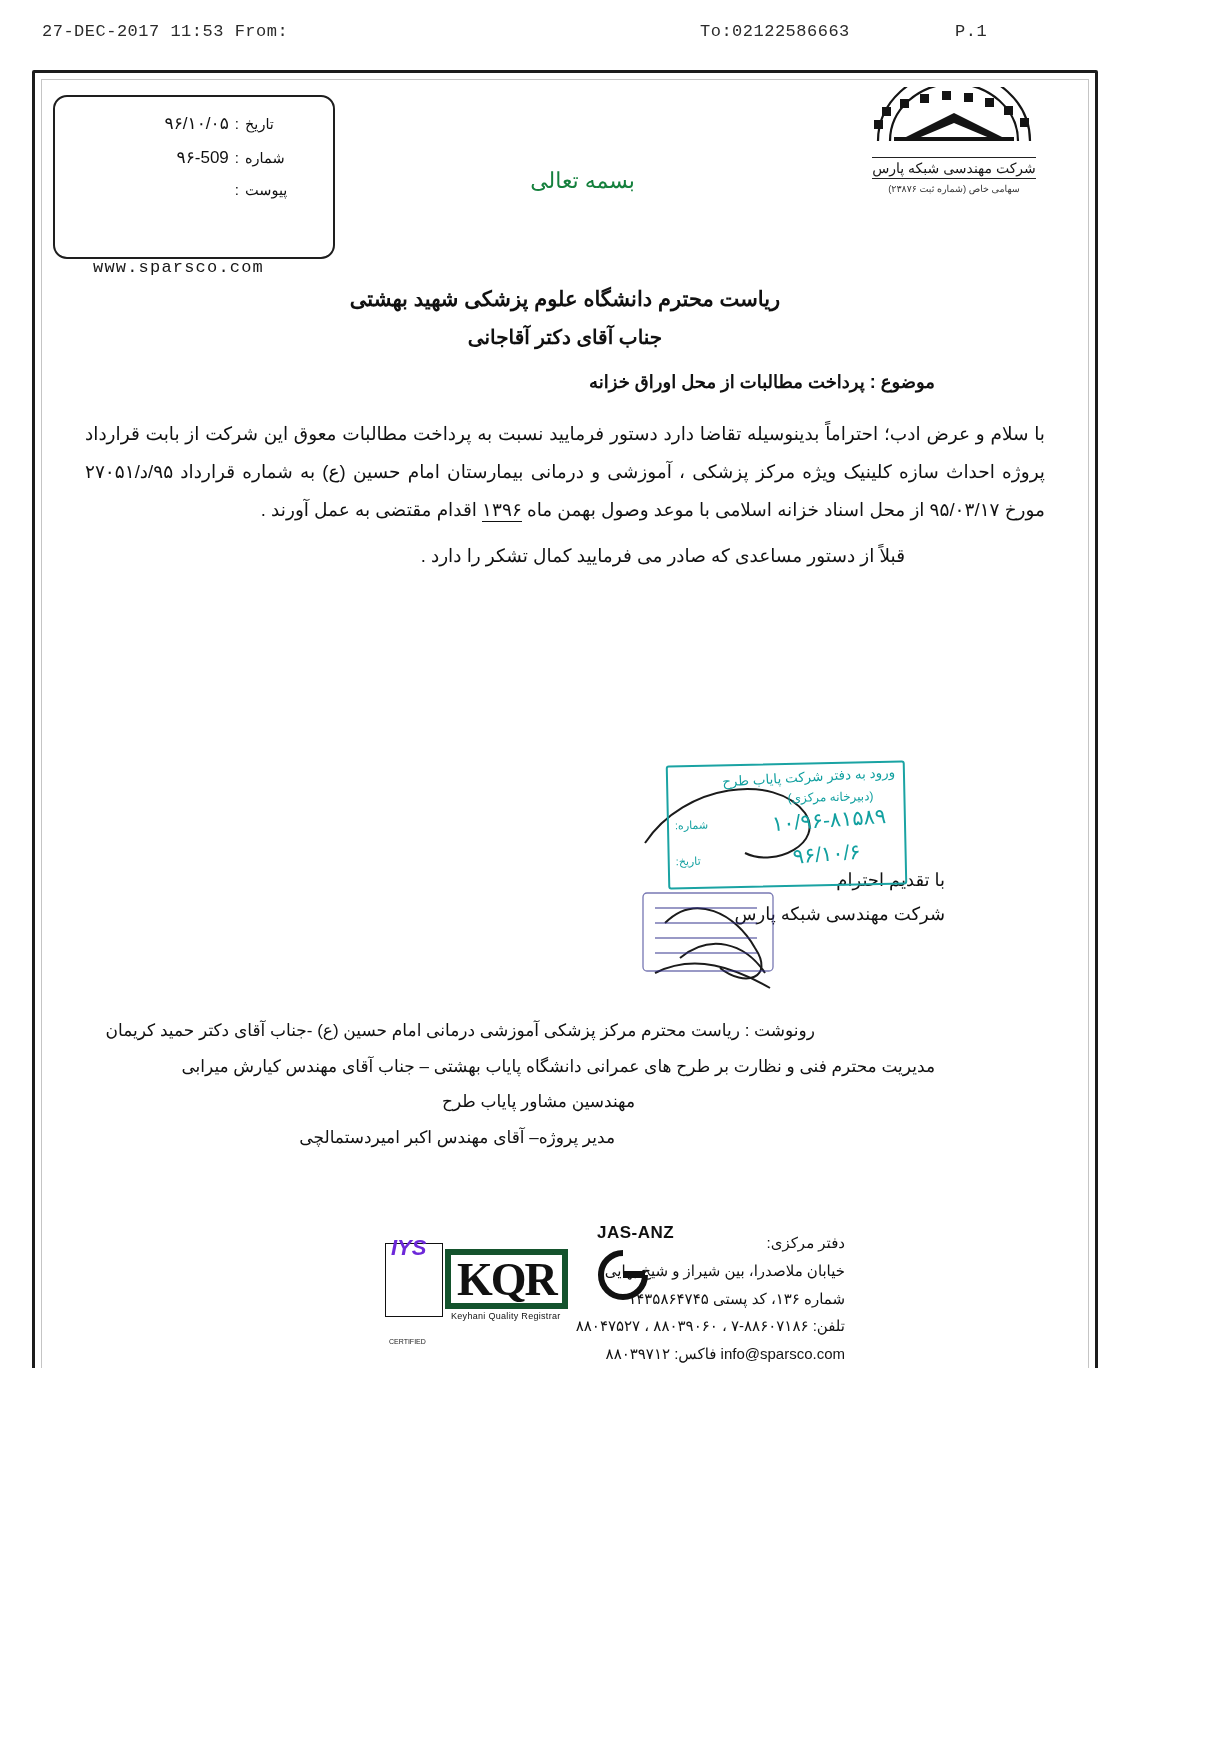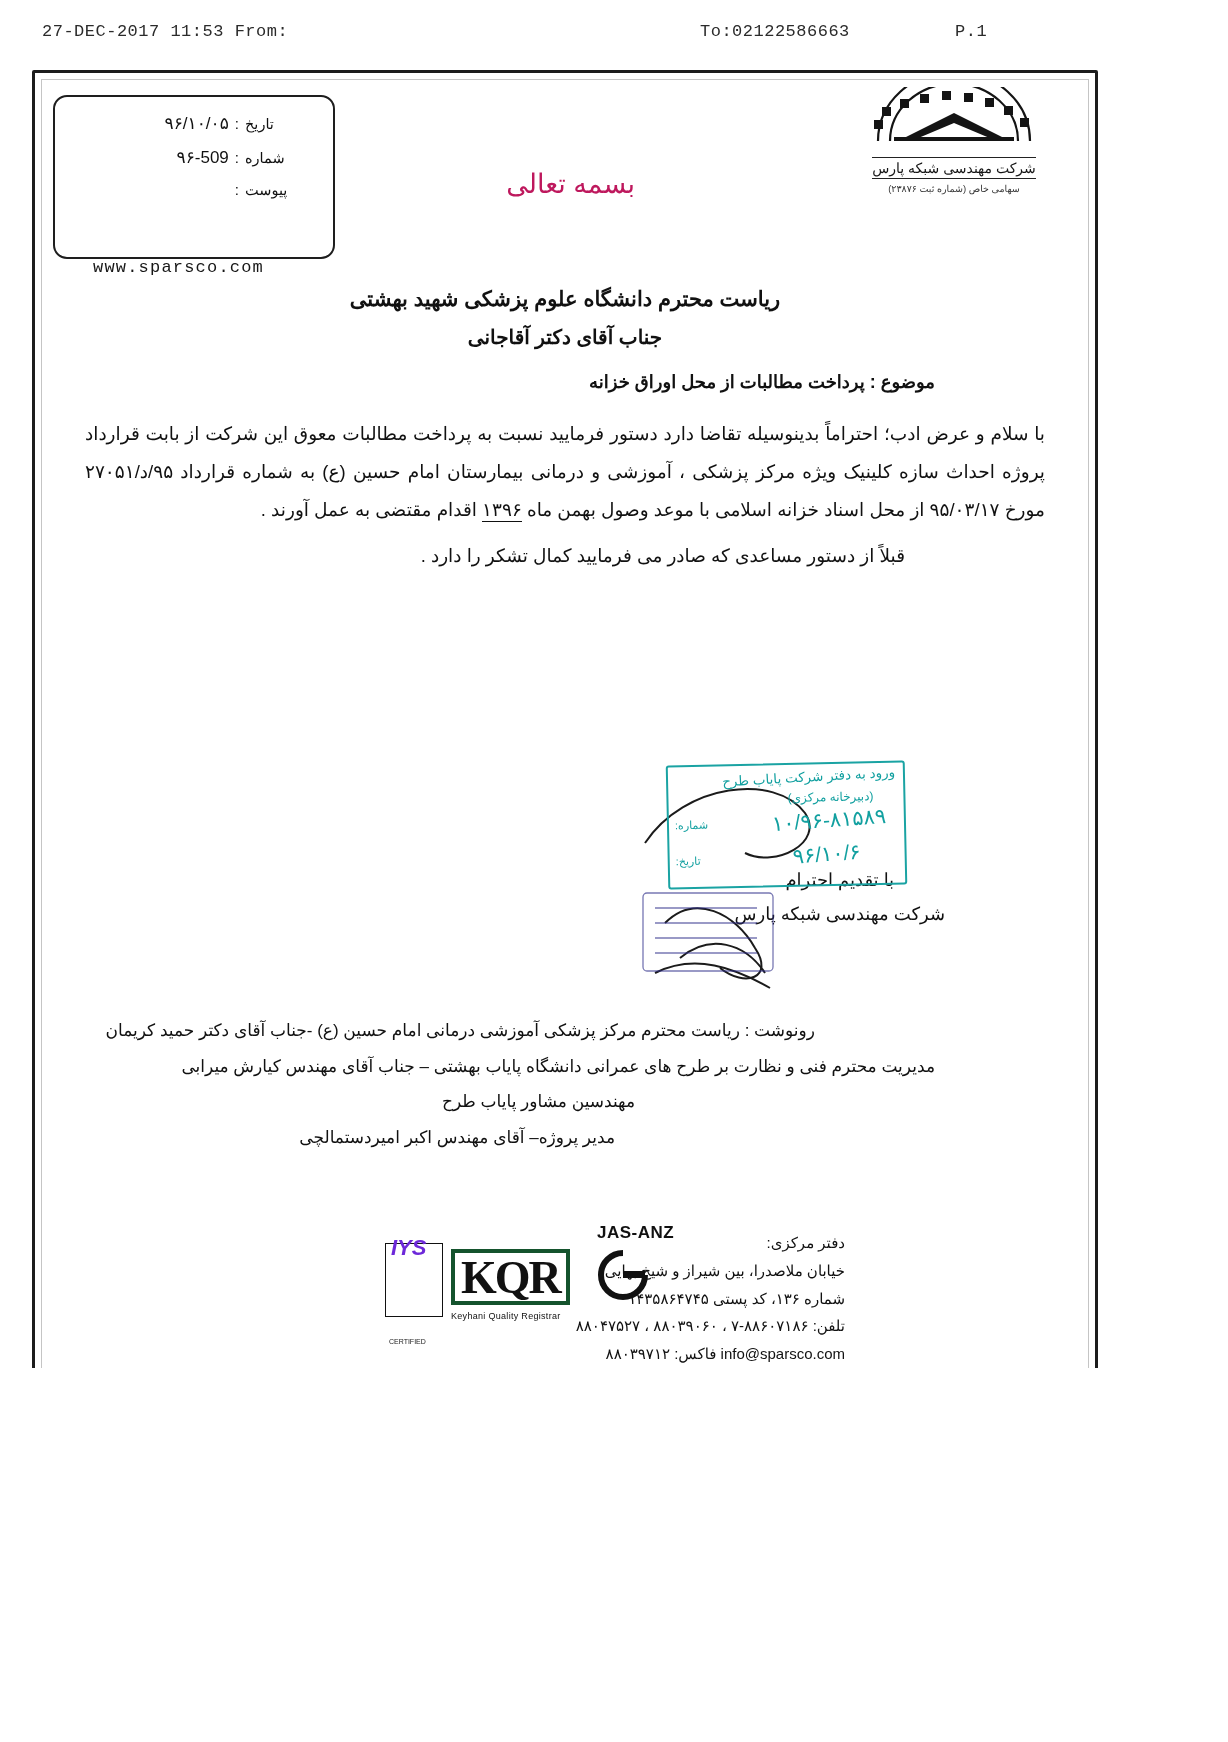--- a/index.html
+++ b/index.html
@@ -101,23 +101,23 @@
     letter-spacing: 1.2px;
     color: #161616;
     direction: ltr;
   }
 
   
   .basmala {
     position: absolute;
     right: 460px;
     top: 95px;
-    font-size: 27px;
+    font-size: 22px;
     letter-spacing: 3px;
-    color: #be185d;
+    color: #15803d;
   }
 
   
   .logo-wrap {
     position: absolute;
     right: 26px;
     top: 14px;
     width: 230px;
     text-align: center;
   }
@@ -182,21 +182,21 @@
     font-size: 18.5px;
     margin-right: 150px;
   }
 
   
   .sign-block {
     position: absolute;
     right: 150px;
     top: 790px;
     direction: rtl;
-    text-align: center;
+    text-align: right;
     font-size: 18px;
     line-height: 1.9;
   }
   .sign-sig {
     position: absolute;
     right: 150px;
     top: 700px;
     width: 320px;
     height: 260px;
     pointer-events: none;
@@ -303,23 +303,23 @@
     left: 212px;
     top: 4px;
     font-family: "Liberation Sans", sans-serif;
     font-size: 17px;
     font-weight: 700;
     letter-spacing: .5px;
     color: #111;
   }
   .kqr {
     position: absolute;
-    left: 66px;
+    left: 60px;
     top: 30px;
-    border: 4px solid #14532d;
+    border: 6px solid #14532d;
     padding: 2px 6px 0 6px;
     font-family: "Liberation Serif", serif;
     font-size: 46px;
     font-weight: 700;
     line-height: 1;
     letter-spacing: -2px;
   }
   .kqr-cap {
     position: absolute;
     left: 66px;

